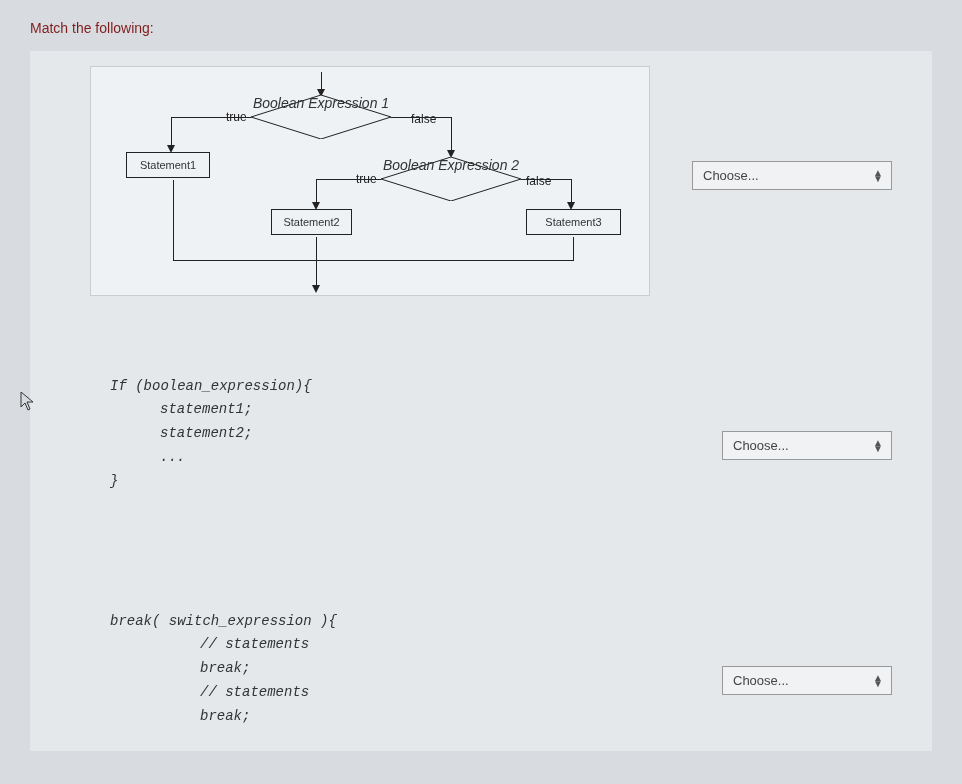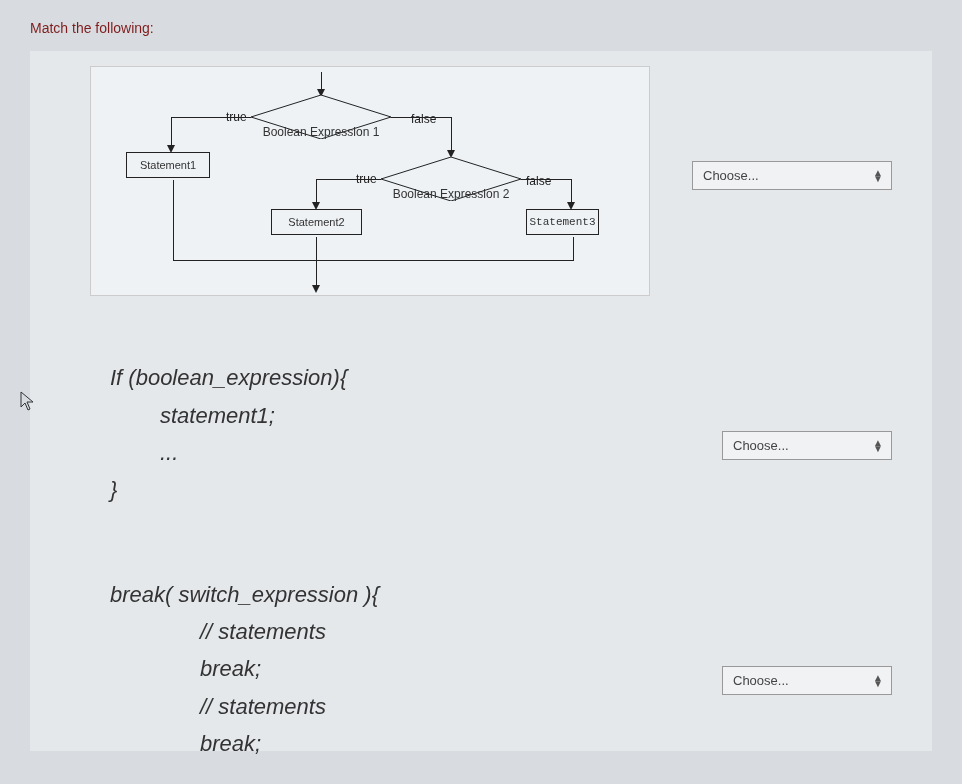--- a/index.html
+++ b/index.html
@@ -40,23 +40,24 @@
       height: 230px;
       margin-left: 40px;
       background: #eef2f5;
       border: 1px solid #ccc;
     }
     .diamond {
       position: absolute;
       width: 140px;
       height: 44px;
       display: flex;
-      align-items: flex-end;
+      align-items: flex-start;
       justify-content: center;
-      font-size: 12px;
+      font-size: 14px;
+      font-style: italic;
     }
     .diamond svg {
       position: absolute;
       top: 0; left: 0;
       width: 100%; height: 100%;
     }
     .diamond span { position: relative; z-index: 2; }
     .box {
       position: absolute;
       border: 1px solid #222;
@@ -75,23 +76,23 @@
     .line { position: absolute; background: #222; }
     .arrowhead-down {
       position: absolute;
       width: 0; height: 0;
       border-left: 4px solid transparent;
       border-right: 4px solid transparent;
       border-top: 8px solid #222;
     }
     
     .code-block {
-      font-family: Liberation Sans, sans-serif;
+      font-family: Liberation Mono, monospace;
       font-style: italic;
-      font-size: 22px;
+      font-size: 14px;
       color: #333;
       line-height: 1.7;
       margin-left: 60px;
       margin-top: 36px;
     }
     .code-block .line1 { padding-left: 0; }
     .code-block .line2 { padding-left: 50px; }
     .code-block .line3 { padding-left: 90px; }
     
     .dropdown {
@@ -177,29 +178,29 @@
             </svg>
           <span>Boolean Expression 2</span>
         </div>
         <div class="arrow-label" style="left:265px; top:105px;">true</div>
         <div class="arrow-label" style="left:435px; top:107px;">false</div>
 
         <div class="line" style="left:225px; top:112px; width:65px; height:1px;"></div>
         <div class="line" style="left:225px; top:112px; width:1px; height:25px;"></div>
         <div class="arrowhead-down" style="left:221px; top:135px;"></div>
 
-        <div class="box" style="left:180px; top:142px; width:91px;">
+        <div class="box" style="left:180px; top:142px; width:81px;">
           <span>Statement2</span>
         </div>
 
         <div class="line" style="left:430px; top:112px; width:50px; height:1px;"></div>
         <div class="line" style="left:480px; top:112px; width:1px; height:25px;"></div>
         <div class="arrowhead-down" style="left:476px; top:135px;"></div>
 
-        <div class="box" style="left:435px; top:142px; width:73px;font-family:Liberation Mono, monospace;">
+        <div class="box" style="left:435px; top:142px; width:95px;">
           <span>Statement3</span>
         </div>
 
         <div class="line" style="left:82px; top:113px; width:1px; height:80px;"></div>
         <div class="line" style="left:82px; top:193px; width:400px; height:1px;"></div>
         <div class="line" style="left:482px; top:170px; width:1px; height:24px;"></div>
         <div class="line" style="left:225px; top:170px; width:1px; height:50px;"></div>
         <div class="arrowhead-down" style="left:221px; top:218px;"></div>
       </div>
     </div>
@@ -212,20 +213,21 @@
           </span>
       </div>
     </div>
   </div>
 
   <div class="row section2">
     <div class="left-col">
       <div class="code-block">
         <div class="line1">If (boolean_expression){</div>
         <div class="line2">statement1;</div>
+        <div class="line2">statement2;</div>
         <div class="line2">...</div>
         <div class="line1">}</div>
       </div>
     </div>
     <div class="right-abs" style="right:20px; top:115px;">
       <div class="dropdown" style="width:170px;">
         <span>Choose...</span>
         <span class="dbl-arrow">
             <span>▲</span>
             <span>▼</span>

